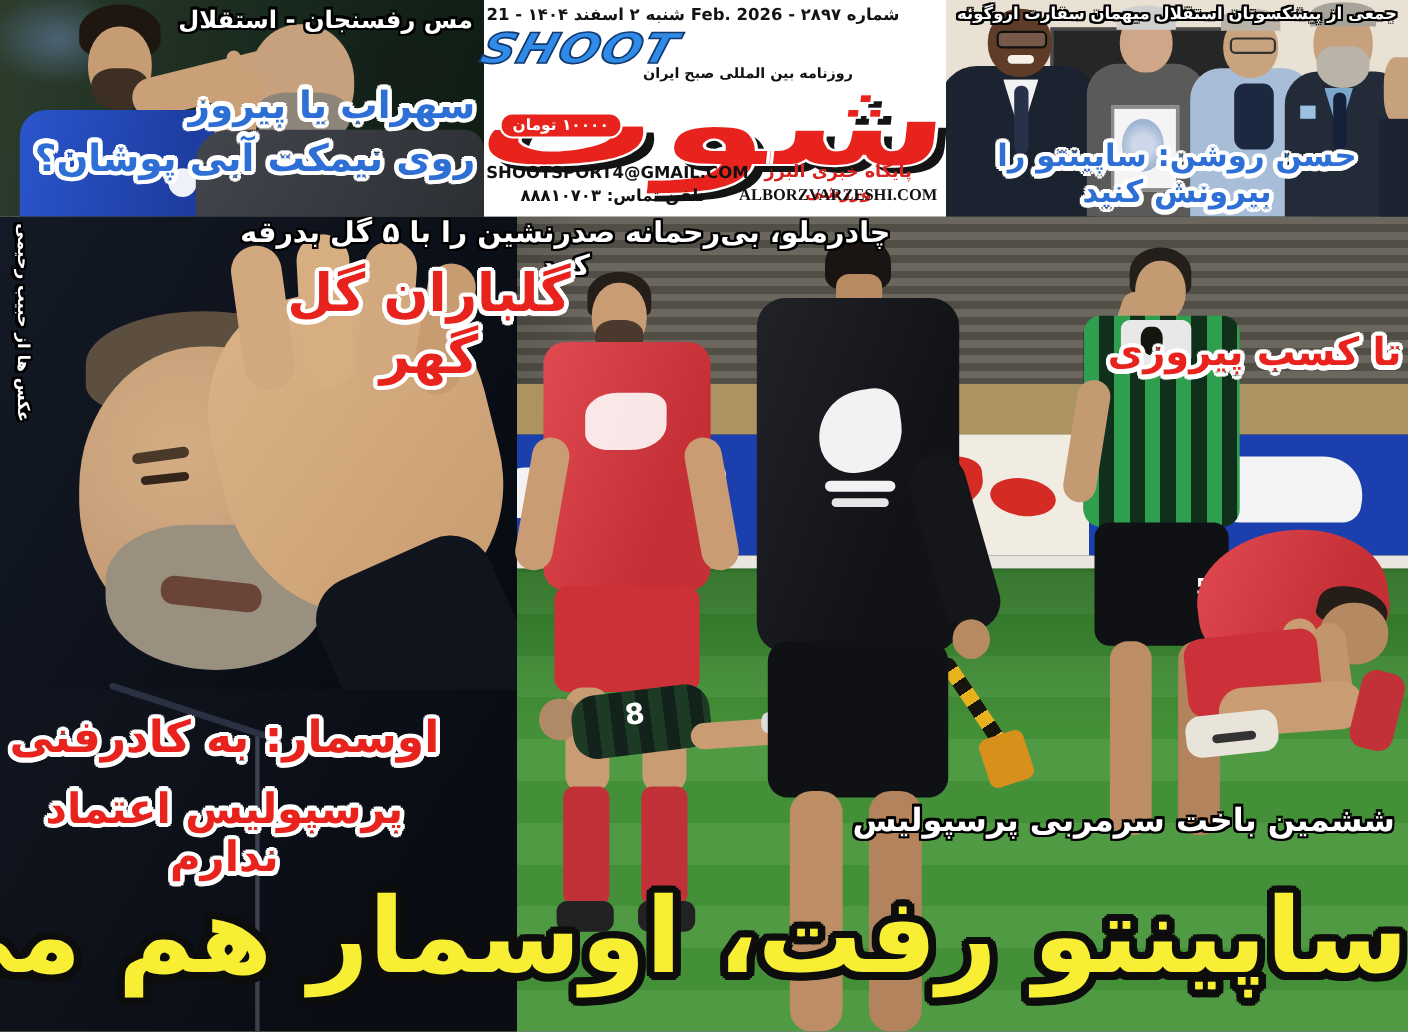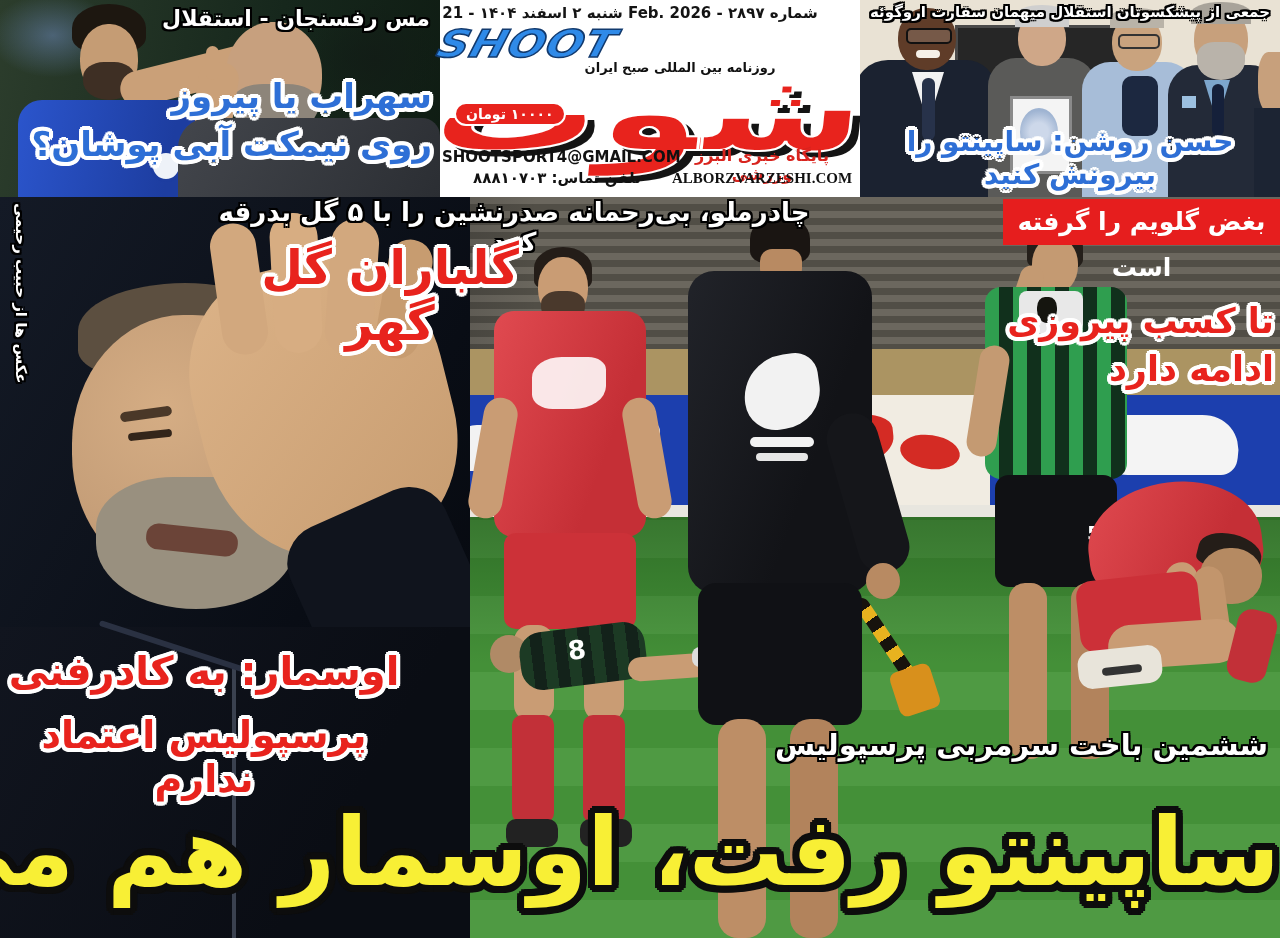--- a/index.html
+++ b/index.html
@@ -219,23 +219,21 @@
       <div class="abs" style="left:28px;top:94px;width:122px;height:72px;border-radius:16px;background:#cc3038;transform:rotate(-6deg);"></div>
       <div class="abs" style="left:58px;top:140px;width:132px;height:44px;border-radius:22px;background:#c99c74;transform:rotate(-4deg);"></div>
       <div class="abs" style="left:182px;top:128px;width:40px;height:72px;border-radius:14px;background:#c23038;transform:rotate(14deg);"></div>
       <div class="abs" style="left:28px;top:166px;width:84px;height:38px;border-radius:14px;background:#e8e4da;transform:rotate(-6deg);"></div>
       <div class="abs" style="left:52px;top:184px;width:40px;height:8px;border-radius:4px;background:#333;transform:rotate(-6deg);"></div>
     </div>
 
     <div class="abs fa ob b ctr" style="left:205px;top:0;width:618px;font-size:26px;">چادرملو، بی‌رحمانه صدرنشین را با ۵ گل بدرقه کرد</div>
     <div class="abs fa ow red b ctr" style="left:222px;top:42px;width:336px;font-size:48px;">گلباران گل گهر</div>
 
-    <div class="abs fa b ctr" style="left:1003px;top:2px;width:277px;height:46px;line-height:46px;background:#e61e1e;color:#fff;font-size:25px;">بغض گلویم را گرفته است</div>
     <div class="abs fa ow red b" style="right:6px;top:104px;font-size:35px;">تا کسب پیروزی</div>
-    <div class="abs fa ow red b" style="right:6px;top:152px;font-size:35px;">ادامه دارد</div>
 
     <div class="abs fa ob b" style="left:30px;top:6px;font-size:15px;transform-origin:top left;transform:rotate(90deg);white-space:nowrap;">عکس ها از حبیب رحیمی</div>
 
     <div class="abs fa ow red b ctr" style="left:5px;top:516px;width:398px;font-size:38px;">پرسپولیس اعتماد ندارم</div>
     <div class="abs fa ow red b ctr" style="left:5px;top:451px;width:398px;font-size:40px;">اوسمار: به کادرفنی</div>
 
     <div class="abs fa ob b" style="right:12px;top:531px;font-size:29px;">ششمین باخت سرمربی پرسپولیس</div>
 
     <div class="abs fa obt b ctr" style="left:0;top:580px;width:1280px;font-size:95px;line-height:150px;white-space:nowrap;">ساپینتو رفت، اوسمار هم می‌رود!</div>
   </div>

